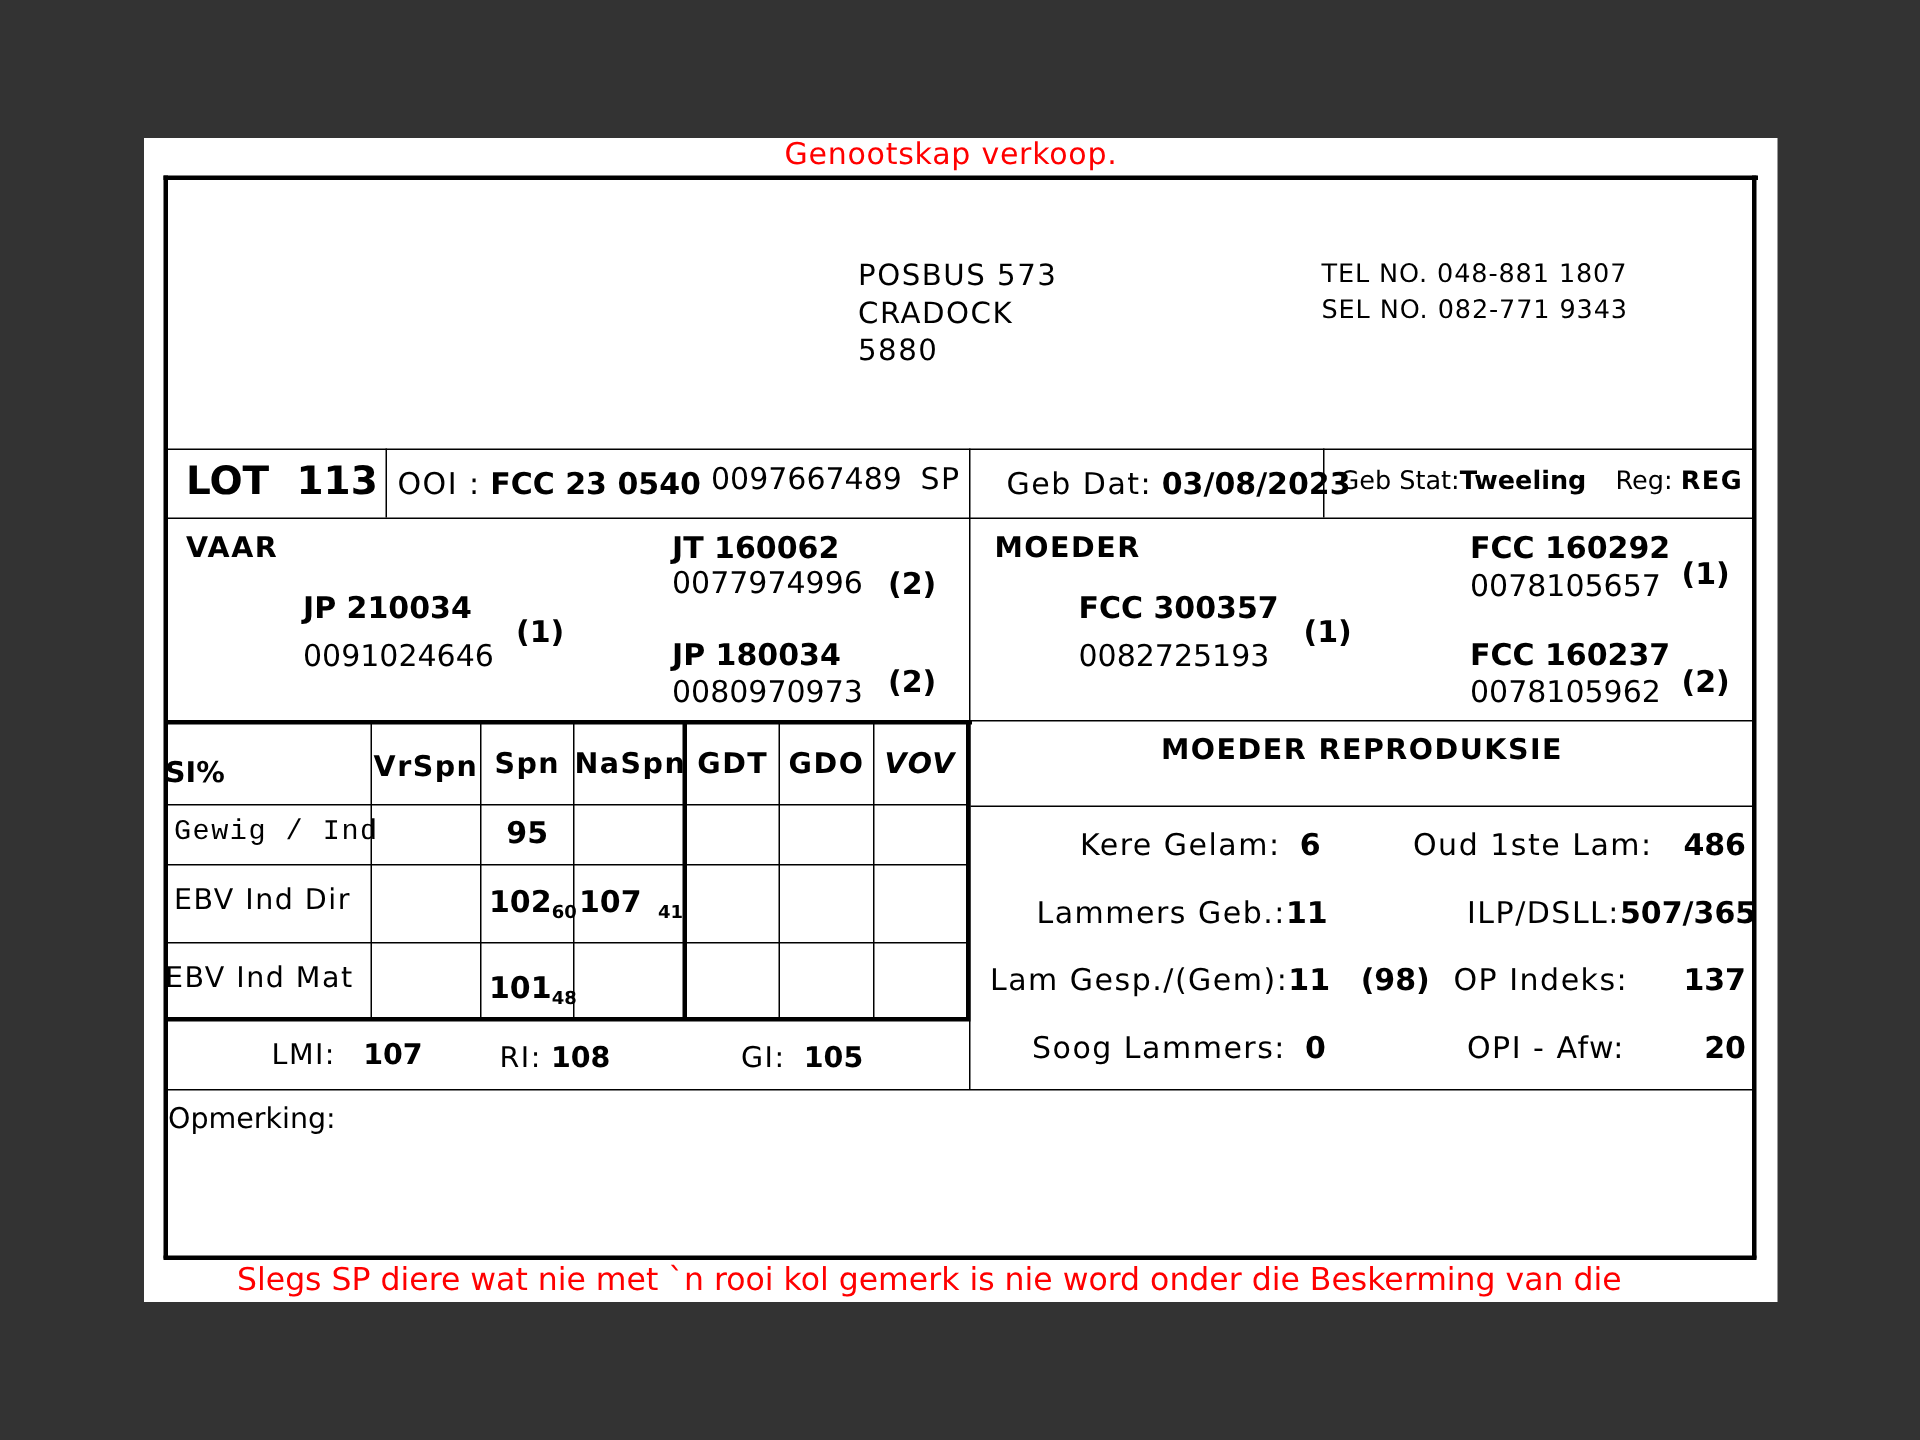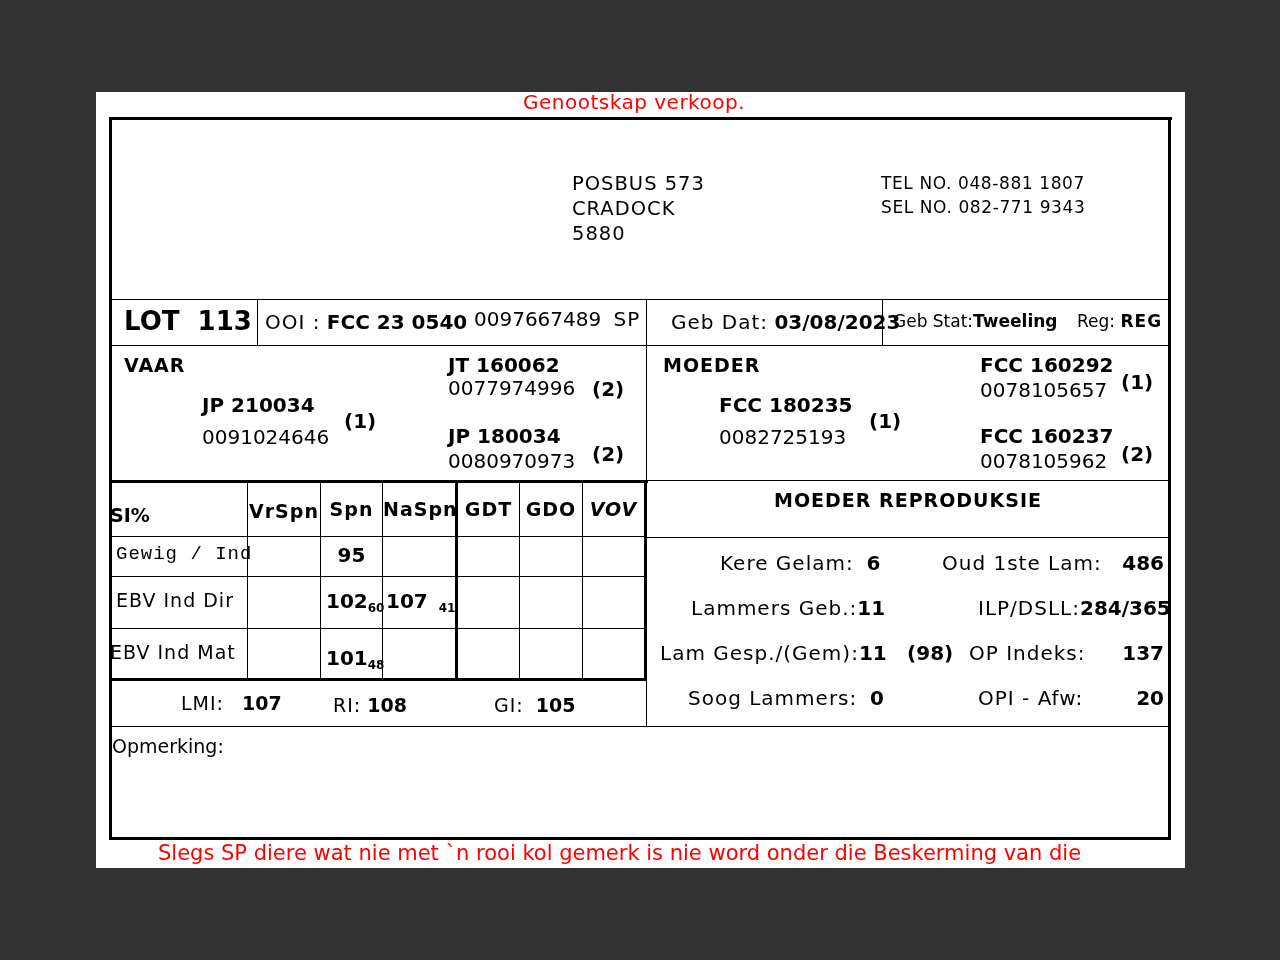--- a/index.html
+++ b/index.html
@@ -86,21 +86,21 @@
   <div class="abs b" style="left:248px; top:317px; font-size:20px;">(1)</div>
 
   <div class="abs b" style="left:352px; top:261px; font-size:20px;">JT  160062</div>
   <div class="abs" style="left:352px; top:284px; font-size:20px;">0077974996</div>
   <div class="abs b" style="left:496px; top:285px; font-size:20px;">(2)</div>
   <div class="abs b" style="left:352px; top:332px; font-size:20px;">JP  180034</div>
   <div class="abs" style="left:352px; top:357px; font-size:20px;">0080970973</div>
   <div class="abs b" style="left:496px; top:350px; font-size:20px;">(2)</div>
 
   <div class="abs b sp" style="left:567px; top:262px; font-size:19px;">MOEDER</div>
-  <div class="abs b" style="left:623px; top:301px; font-size:20px;">FCC 180235</div>
+  <div class="abs b" style="left:623px; top:301px; font-size:20px;">FCC 300357</div>
   <div class="abs" style="left:623px; top:333px; font-size:20px;">0082725193</div>
   <div class="abs b" style="left:773px; top:317px; font-size:20px;">(1)</div>
 
   <div class="abs b" style="left:884px; top:261px; font-size:20px;">FCC 160292</div>
   <div class="abs" style="left:884px; top:286px; font-size:20px;">0078105657</div>
   <div class="abs b" style="left:1025px; top:278px; font-size:20px;">(1)</div>
   <div class="abs b" style="left:884px; top:332px; font-size:20px;">FCC 160237</div>
   <div class="abs" style="left:884px; top:357px; font-size:20px;">0078105962</div>
   <div class="abs b" style="left:1025px; top:350px; font-size:20px;">(2)</div>
 
@@ -159,21 +159,21 @@
     <span class="sp">Kere Gelam:</span>&nbsp;
     <span class="b">6</span>
   </div>
   <div class="abs sp" style="left:846px; top:459px; font-size:20px;">Oud 1ste Lam:</div>
   <div class="abs b r" style="left:1000px; top:459px; width:68px; font-size:20px;">486</div>
 
   <div class="abs" style="left:595px; top:504px; font-size:20px;">
     <span class="sp">Lammers Geb.:</span><span class="b">11</span>
   </div>
   <div class="abs" style="left:882px; top:504px; font-size:20px;">
-    <span class="sp">ILP/DSLL:</span><span class="b">284/365</span>
+    <span class="sp">ILP/DSLL:</span><span class="b">507/365</span>
   </div>
 
   <div class="abs" style="left:564px; top:549px; font-size:20px;">
     <span class="sp">Lam Gesp./(Gem):</span><span class="b">11</span>
     <span class="b" style="margin-left:14px;">(98)</span>
   </div>
   <div class="abs sp" style="left:873px; top:549px; font-size:20px;">OP Indeks:</div>
   <div class="abs b r" style="left:1000px; top:549px; width:68px; font-size:20px;">137</div>
 
   <div class="abs" style="left:592px; top:594px; font-size:20px;">

